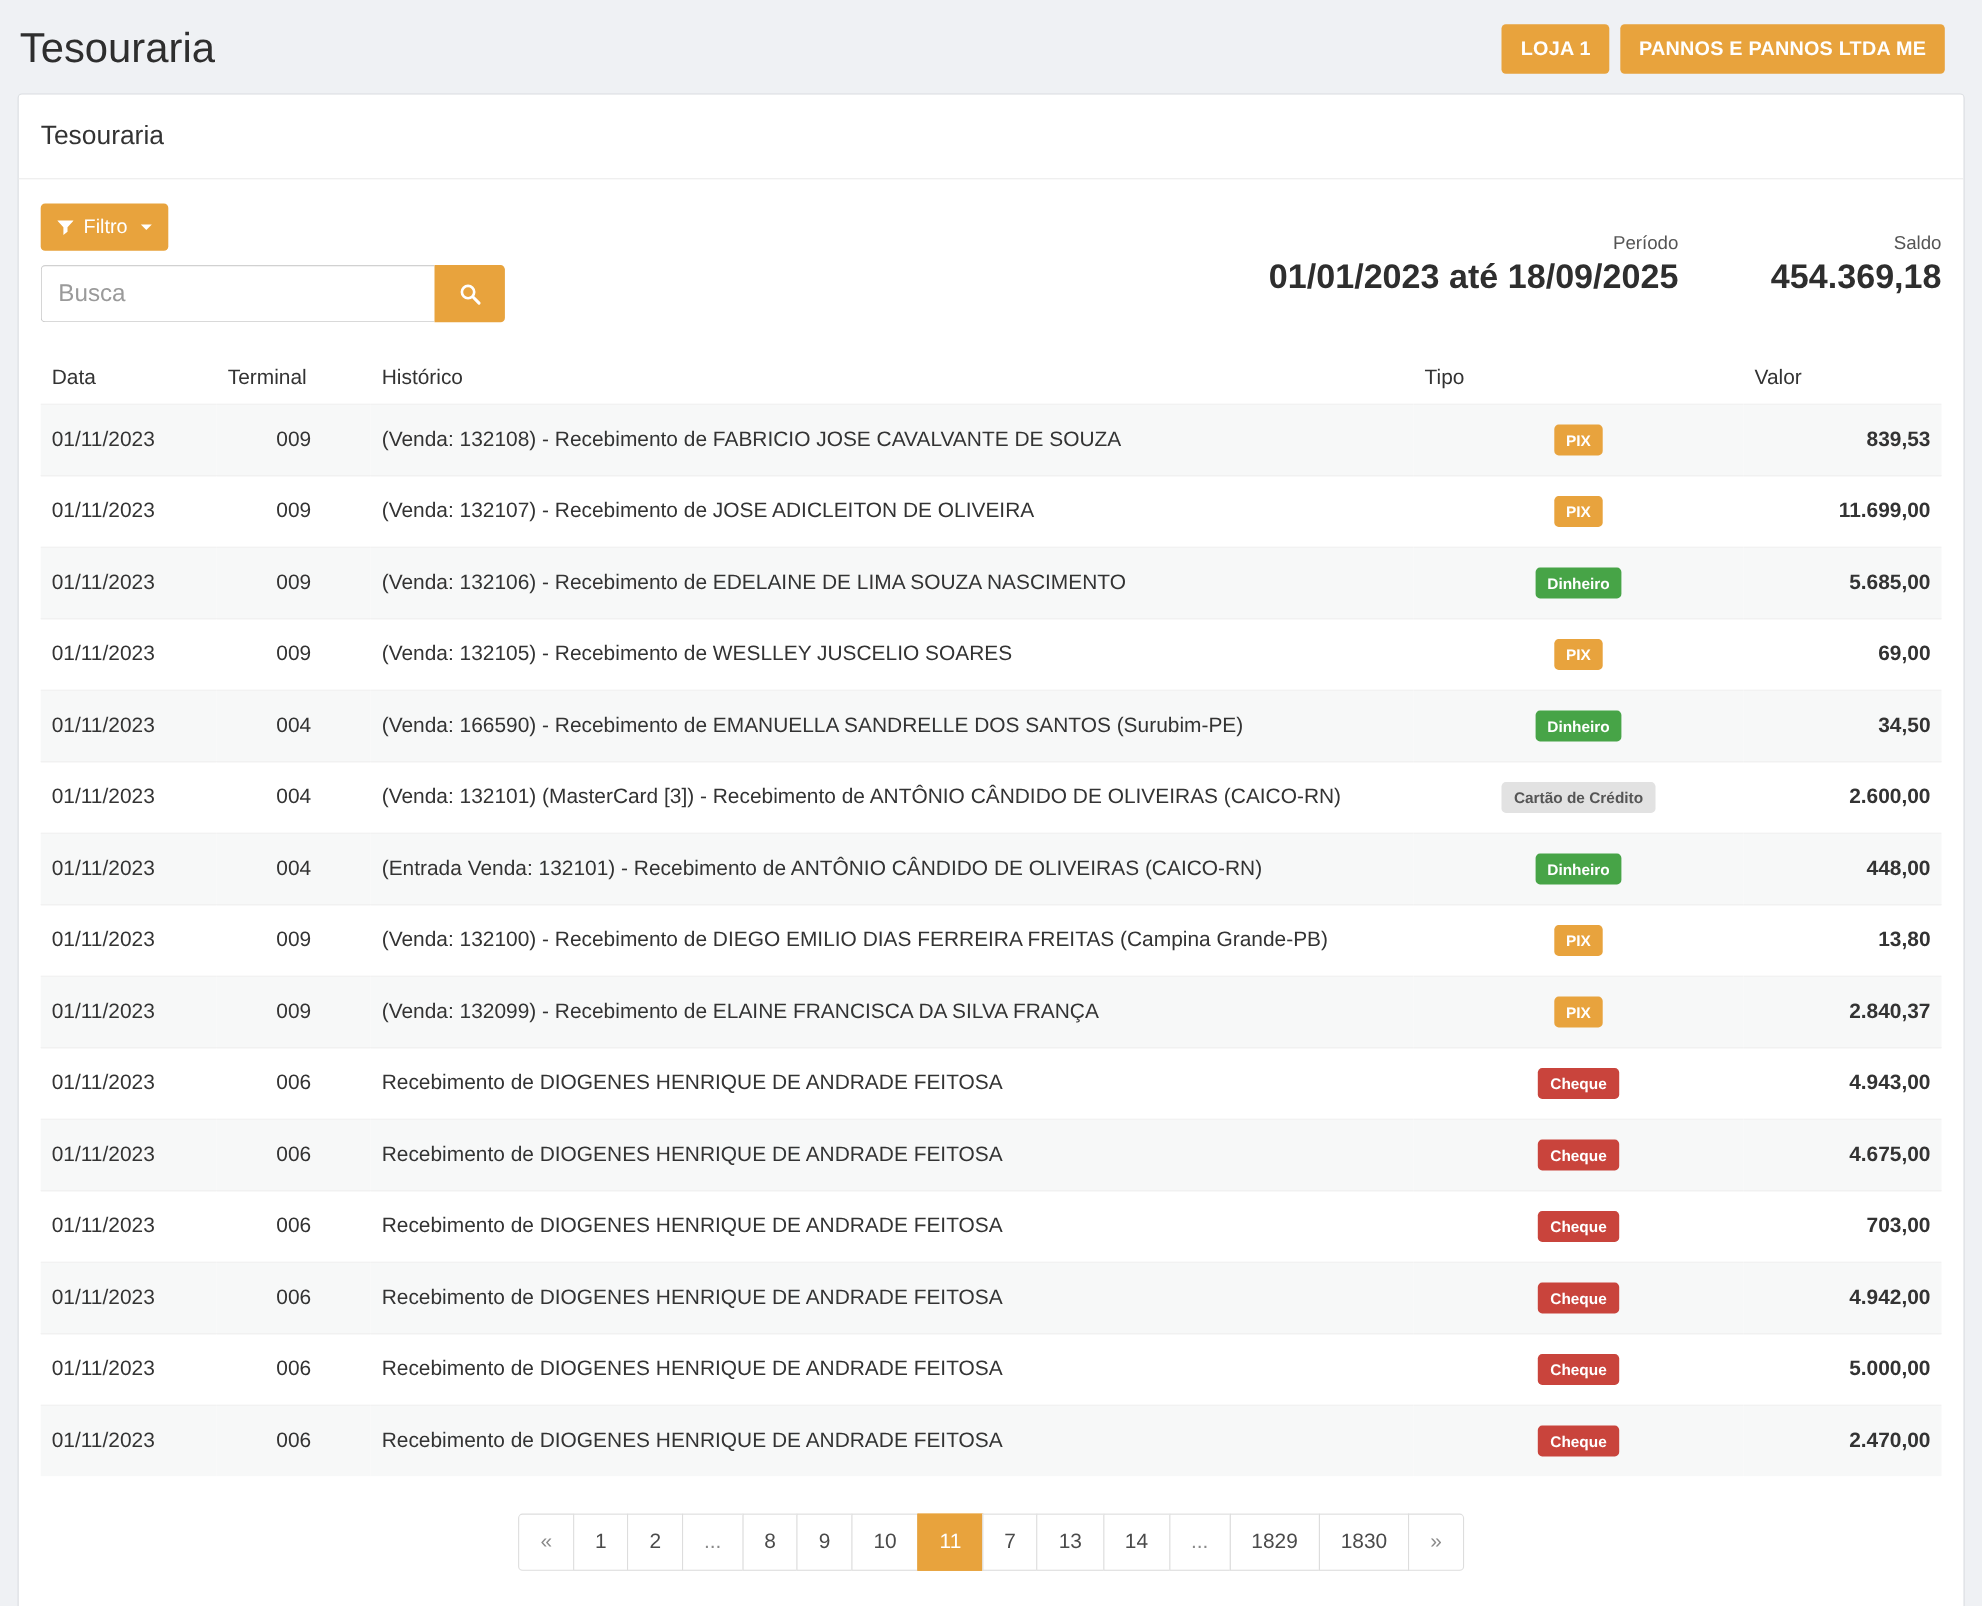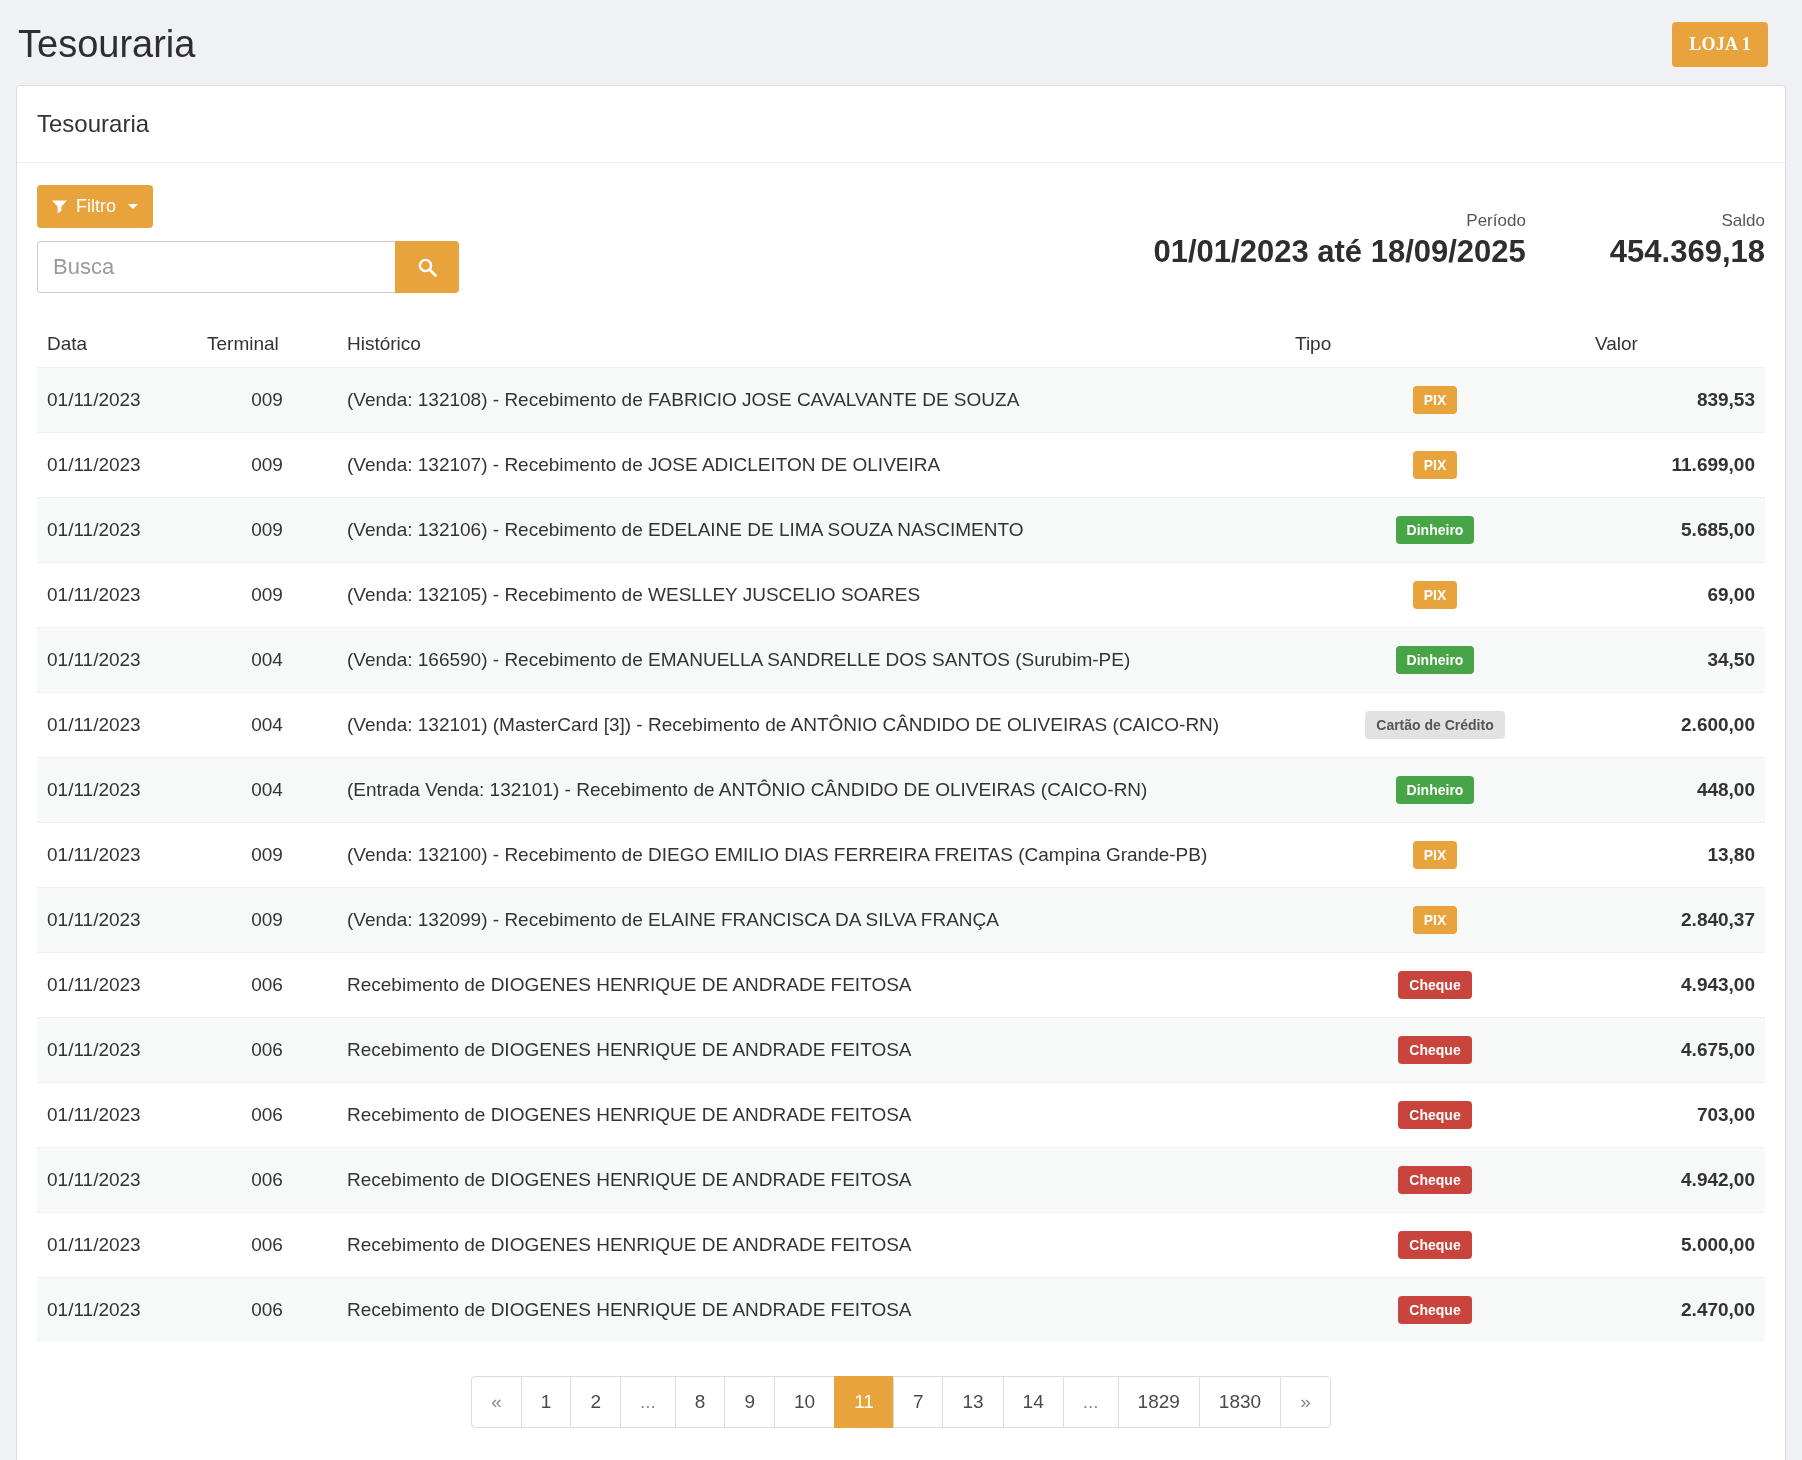--- a/index.html
+++ b/index.html
@@ -13,21 +13,21 @@
     width:1802px; min-height:1460px;
     background:var(--page-bg);
     color:var(--text);
     font-family:"Liberation Sans", sans-serif;
     padding:16px;
   }
   .page-header{display:flex;align-items:center;justify-content:space-between;padding:6px 18px 18px 2px;}
   h1.page-title{margin:0;font-size:38px;font-weight:400;color:#2e2e2e;}
   .header-buttons{display:flex;gap:10px;}
   .hdr-btn{background:var(--accent);border:none;color:#fff;font-weight:700;font-size:18px;
-    padding:12px 17px;border-radius:4px;font-family:Liberation Serif, serif;cursor:pointer;letter-spacing:.2px;}
+    padding:12px 17px;border-radius:4px;font-family:Liberation Sans, sans-serif;cursor:pointer;letter-spacing:.2px;}
   .card{background:#fff;border:1px solid #d9dce0;border-radius:4px;}
   .card-heading{font-size:24px;color:#333;padding:24px 20px;border-bottom:1px solid #ececec;}
   .card-body{padding:22px 20px 0;}
   .toolbar{display:flex;align-items:center;}
   .btn-filter{display:inline-flex;align-items:center;gap:9px;background:var(--accent);color:#fff;border:none;
     border-radius:4px;font-size:18px;padding:11px 15px;font-family:inherit;cursor:pointer;}
   .caret{width:0;height:0;border-left:5px solid transparent;border-right:5px solid transparent;border-top:5px solid #fff;margin-left:3px;}
   .search-group{display:flex;margin-top:13px;}
   .search-input{width:358px;height:52px;border:1px solid #ccc;border-right:none;border-radius:4px 0 0 4px;
     padding:0 15px;font-size:22px;font-family:inherit;color:#333;outline:none;background:#fff;}
@@ -59,20 +59,21 @@
   .page-item.nav,.page-item.ellipsis{color:#8a8a8a;cursor:default;}
   .page-item.active{background:var(--accent);border-color:var(--accent);color:#fff;font-weight:400;}
 </style>
 </head>
 <body>
 
 <div class="page-header">
   <h1 class="page-title">Tesouraria</h1>
   <div class="header-buttons">
     <button class="hdr-btn">LOJA 1</button>
+    <button class="hdr-btn">PANNOS E PANNOS LTDA ME</button>
   </div>
 </div>
 
 <div class="card">
   <div class="card-heading">Tesouraria</div>
 
   <div class="card-body">
     <div class="toolbar">
       <div class="toolbar-left">
         <button class="btn-filter">

